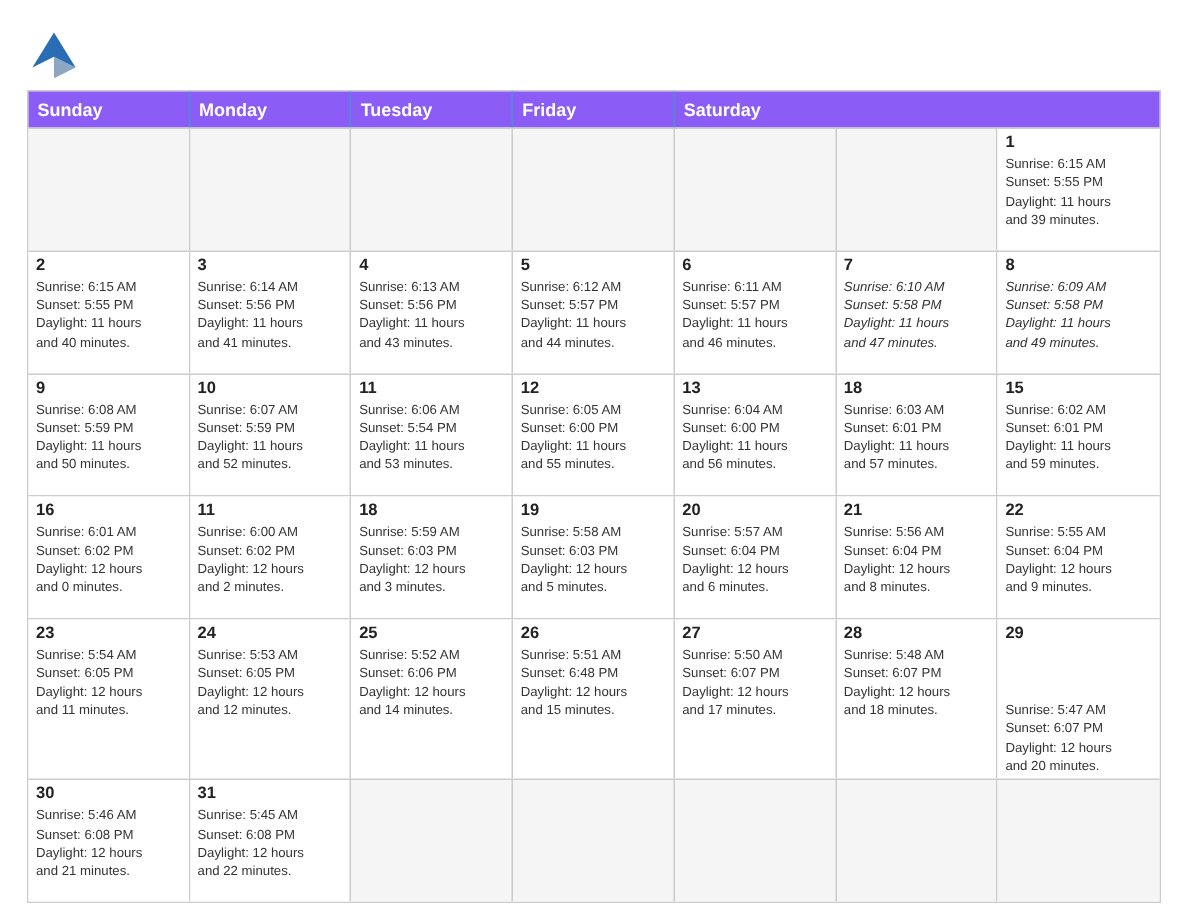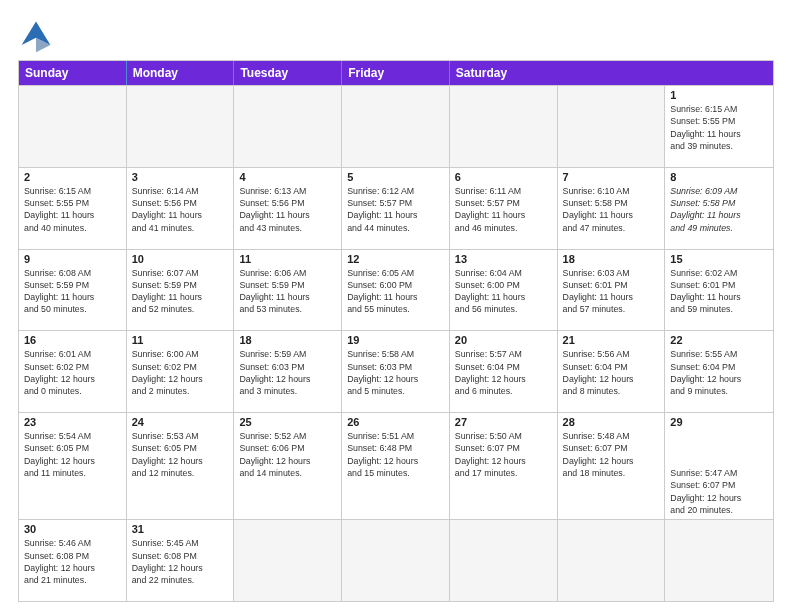--- a/index.html
+++ b/index.html
@@ -55,21 +55,21 @@
     }
     .calendar {
       flex: 1;
       display: flex;
       flex-direction: column;
       border: 1px solid #ccc;
     }
     .cal-header {
       display: grid;
       grid-template-columns: repeat(7, 1fr);
-      background: #6d28d9;
+      background: #8b5cf6;
     }
     .cal-header-cell {
       color: #fff;
       font-size: 12px;
       font-weight: bold;
       padding: 5px 6px;
       border-right: 1px solid #4a8dd5;
     }
     .cal-header-cell:last-child { border-right: none; }
     .cal-body {
@@ -182,21 +182,21 @@
           </div>
           <div class="cal-cell">
             <div class="day-num">6</div>
             <div class="day-info" style="white-space: pre-line;">Sunrise: 6:11 AM
 Sunset: 5:57 PM
 Daylight: 11 hours
 and 46 minutes.</div>
           </div>
           <div class="cal-cell">
             <div class="day-num">7</div>
-            <div class="day-info" style="white-space: pre-line;">Sunrise: 6:10 AM
+            <div class="day-info" style="white-space: pre-line; font-style: italic;">Sunrise: 6:10 AM
 Sunset: 5:58 PM
 Daylight: 11 hours
 and 47 minutes.</div>
           </div>
           <div class="cal-cell">
             <div class="day-num">8</div>
             <div class="day-info" style="white-space: pre-line; font-style: italic;">Sunrise: 6:09 AM
 Sunset: 5:58 PM
 Daylight: 11 hours
 and 49 minutes.</div>
@@ -213,21 +213,21 @@
           <div class="cal-cell">
             <div class="day-num">10</div>
             <div class="day-info" style="white-space: pre-line;">Sunrise: 6:07 AM
 Sunset: 5:59 PM
 Daylight: 11 hours
 and 52 minutes.</div>
           </div>
           <div class="cal-cell">
             <div class="day-num">11</div>
             <div class="day-info" style="white-space: pre-line;">Sunrise: 6:06 AM
-Sunset: 5:59 PM
+Sunset: 5:54 PM
 Daylight: 11 hours
 and 53 minutes.</div>
           </div>
           <div class="cal-cell">
             <div class="day-num">12</div>
             <div class="day-info" style="white-space: pre-line;">Sunrise: 6:05 AM
 Sunset: 6:00 PM
 Daylight: 11 hours
 and 55 minutes.</div>
           </div>

